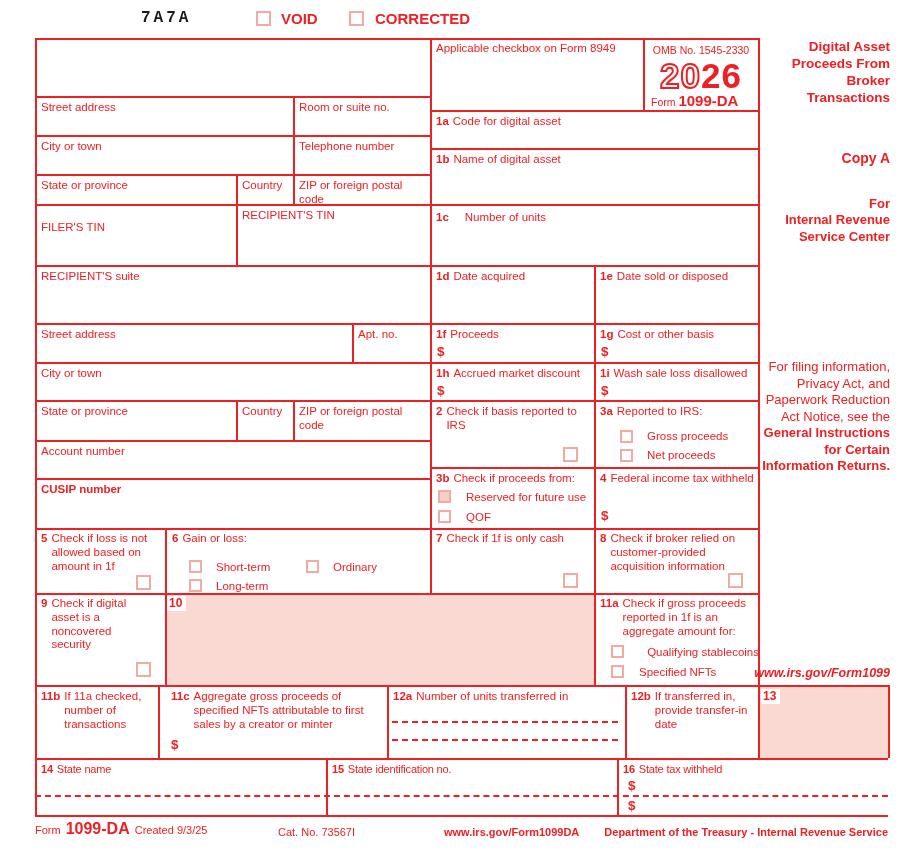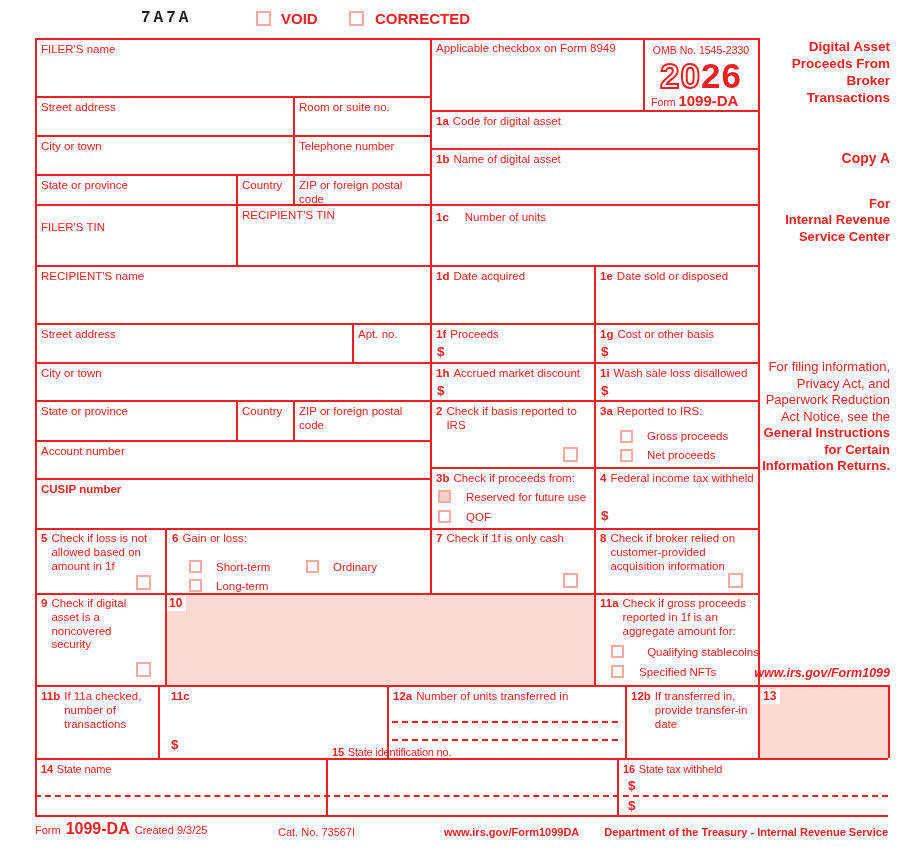--- a/index.html
+++ b/index.html
@@ -90,23 +90,20 @@
   <div class="vl" style="left:158px;top:685px;height:73px;"></div>
   <div class="vl" style="left:387px;top:685px;height:73px;"></div>
   <div class="vl" style="left:625px;top:685px;height:73px;"></div>
   <div class="vl" style="left:326px;top:758px;height:57px;"></div>
   <div class="vl" style="left:617px;top:758px;height:57px;"></div>
 
   <div class="dash" style="left:392px;top:721px;width:226px;"></div>
   <div class="dash" style="left:392px;top:739px;width:226px;"></div>
   <div class="dash" style="left:35px;top:795px;width:853px;"></div>
 
-  <div class="fl" style="left:41px;top:43px;width:300px;">
-      <span>FILER'S name</span>
-    </div>
   <div class="fl" style="left:41px;top:101px;width:200px;">
       <span>Street address</span>
     </div>
   <div class="fl" style="left:299px;top:101px;width:125px;">
       <span>Room or suite no.</span>
     </div>
   <div class="fl" style="left:41px;top:140px;width:200px;">
       <span>City or town</span>
     </div>
   <div class="fl" style="left:299px;top:140px;width:125px;">
@@ -121,21 +118,21 @@
   <div class="fl" style="left:299px;top:179px;width:130px;">
       <span>ZIP or foreign postal code</span>
     </div>
   <div class="fl" style="left:41px;top:209px;width:180px;margin-top:12px;">
       <span>FILER'S TIN</span>
     </div>
   <div class="fl" style="left:242px;top:209px;width:180px;">
       <span>RECIPIENT'S TIN</span>
     </div>
   <div class="fl" style="left:41px;top:270px;width:300px;">
-      <span>RECIPIENT'S name</span>
+      <span>RECIPIENT'S suite</span>
     </div>
   <div class="fl" style="left:41px;top:328px;width:200px;">
       <span>Street address</span>
     </div>
   <div class="fl" style="left:358px;top:328px;width:70px;">
       <span>Apt. no.</span>
     </div>
   <div class="fl" style="left:41px;top:367px;width:200px;">
       <span>City or town</span>
     </div>
@@ -296,37 +293,38 @@
   <div class="fl" style="left:639px;top:666px;width:120px;">
       <span>Specified NFTs</span>
     </div>
 
   <div class="fl" style="left:41px;top:690px;width:106px;">
       <span class="num">11b</span>
       <span>If 11a checked, number of transactions</span>
     </div>
   <div class="fl" style="left:171px;top:690px;width:206px;">
       <span class="num">11c</span>
+      <span>Aggregate gross proceeds of specified NFTs attributable to first sales by a creator or minter</span>
     </div>
   <div class="dol" style="left:171px;top:738px;">$</div>
   <div class="fl" style="left:393px;top:690px;width:220px;">
       <span class="num">12a</span>
       <span>Number of units transferred in</span>
     </div>
   <div class="fl" style="left:631px;top:690px;width:122px;">
       <span class="num">12b</span>
       <span>If transferred in, provide transfer-in date</span>
     </div>
   <div class="chip" style="left:761px;top:689px;">13</div>
 
   <div class="fl cond" style="left:41px;top:763px;width:200px;">
       <span class="num">14</span>
       <span>State name</span>
     </div>
-  <div class="fl cond" style="left:332px;top:746px;width:200px;">
+  <div class="fl cond" style="left:332px;top:763px;width:200px;">
       <span class="num">15</span>
       <span>State identification no.</span>
     </div>
   <div class="fl cond" style="left:623px;top:763px;width:200px;">
       <span class="num">16</span>
       <span>State tax withheld</span>
     </div>
   <div class="dol" style="left:628px;top:779px;">$</div>
   <div class="dol" style="left:628px;top:799px;">$</div>
 

